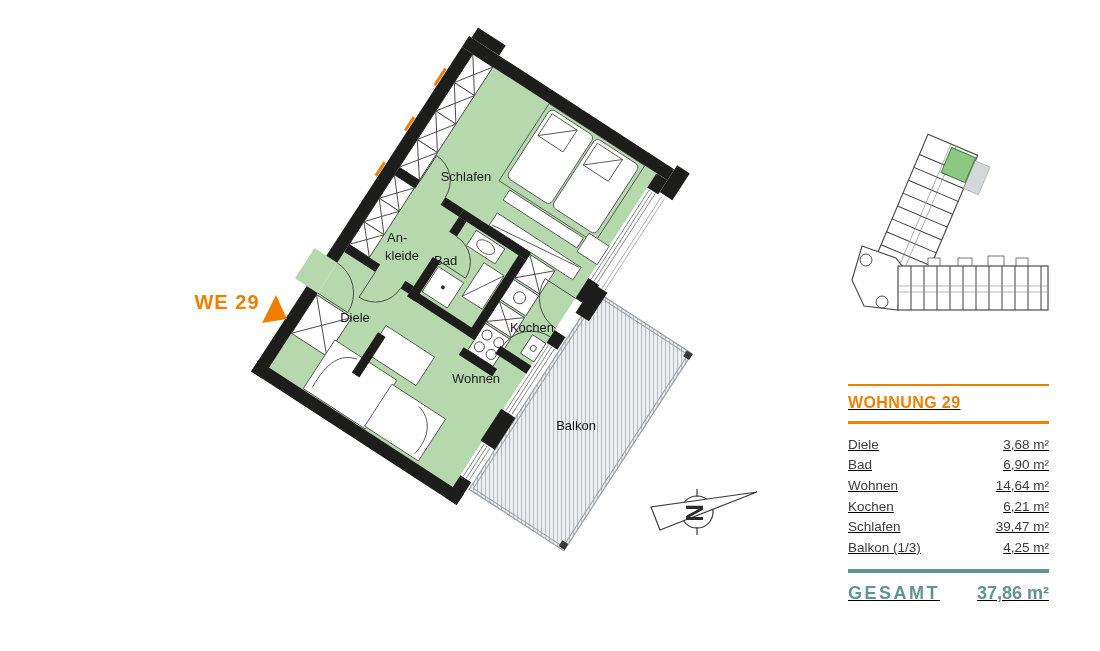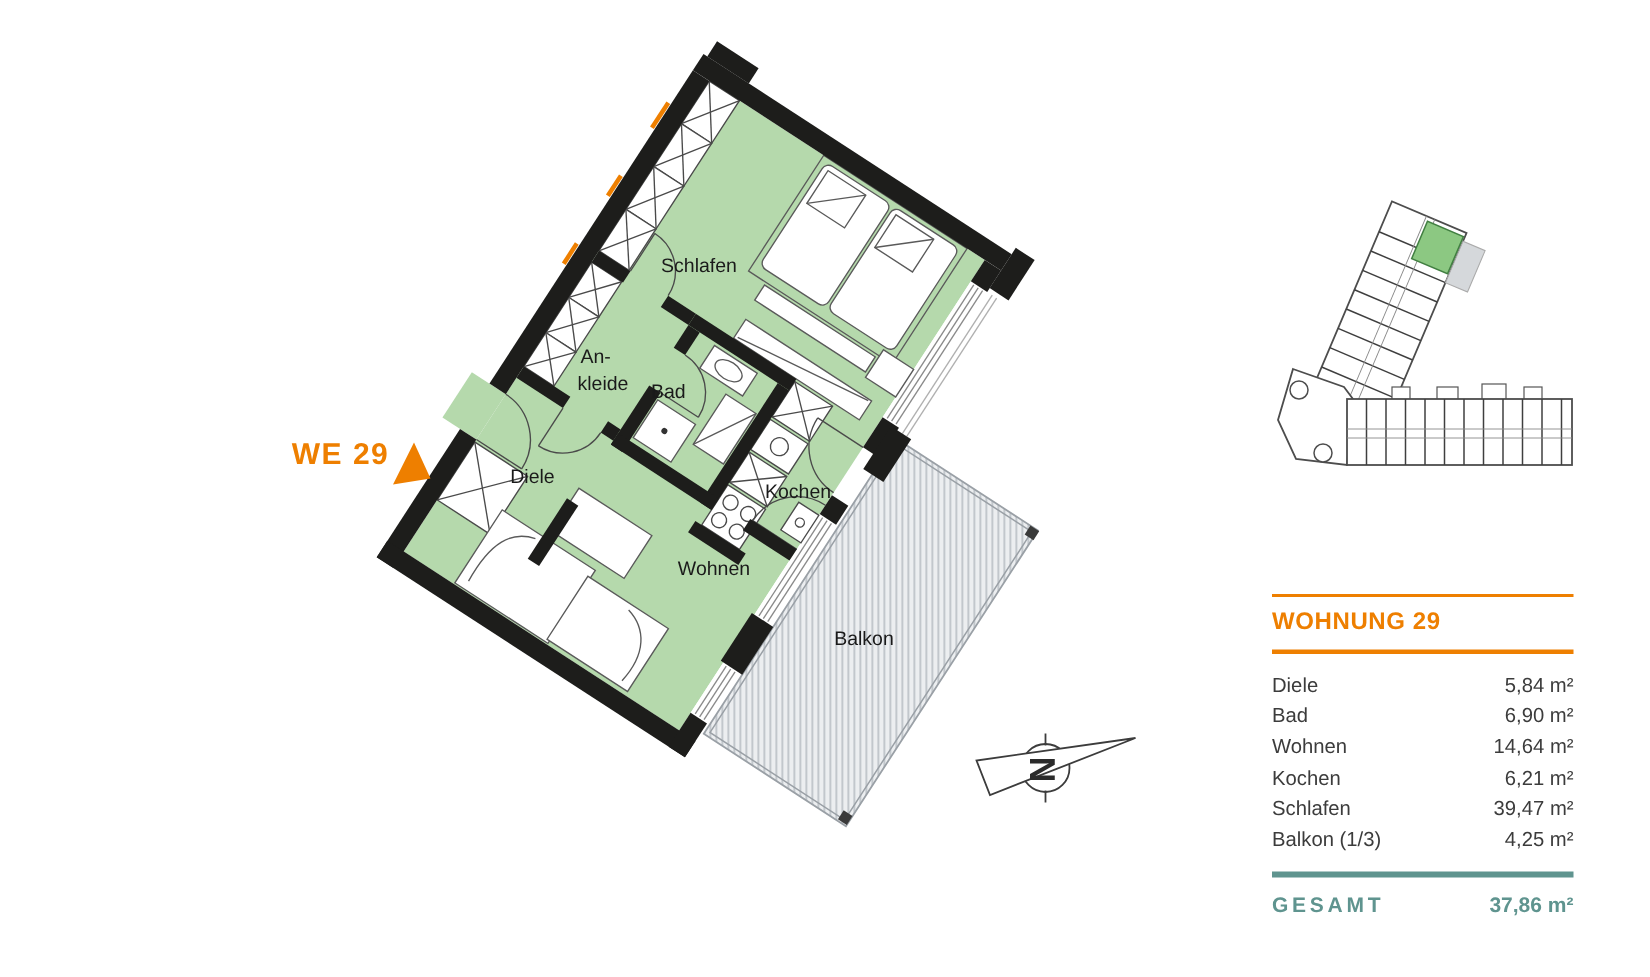--- a/index.html
+++ b/index.html
@@ -4,33 +4,33 @@
 <style>
   html,body{margin:0;padding:0;}
   body{
     width:1100px;height:651px;position:relative;background:#ffffff;
     font-family:"Liberation Sans", sans-serif;overflow:hidden;
   }
   #plan-svg{position:absolute;left:0;top:0;}
   .room-label{font-size:13px;fill:#1a1a1a;}
   .callout{font-size:20px;font-weight:bold;fill:#ee7f00;letter-spacing:1px;}
   
-  .panel{position:absolute;left:848px;top:396px;width:201px;}
+  .panel{position:absolute;left:848px;top:384px;width:201px;text-decoration:underline;}
   .rule-orange{height:2.5px;background:#ee7f00;}
   .rule-teal{height:4px;background:#5f948f;margin-top:8px;}
   .panel-title{
     color:#ee7f00;font-size:16px;font-weight:bold;letter-spacing:0.4px;
     padding:8px 0 9px 0;
   }
   .rows{margin-top:13px;}
   .arow{display:flex;justify-content:space-between;align-items:baseline;
     height:20.7px;font-size:13.5px;color:#3c3c3c;}
   .arow .val{text-align:right;}
   .total-row{display:flex;justify-content:space-between;margin-top:10px;
-    font-size:14px;font-weight:bold;color:#5f948f;}
+    font-size:18px;font-weight:bold;color:#5f948f;}
   .total-row .tlabel{letter-spacing:2.5px;}
 </style>
 </head>
 <body>
 
 <svg id="plan-svg" width="1100" height="651" viewBox="0 0 1100 651">
   <defs>
     <pattern id="balconyHatch" width="4" height="8" patternUnits="userSpaceOnUse" patternTransform="rotate(-33)">
       <rect width="4" height="8" fill="#eceef0"></rect>
       <line x1="0.5" y1="0" x2="0.5" y2="8" stroke="#b7bdc3" stroke-width="1.1"></line>
@@ -297,21 +297,21 @@
 </svg>
 
 <div class="panel">
   <div class="rule-orange" style="height:2px;"></div>
   <div class="panel-title">WOHNUNG 29</div>
   <div class="rule-orange"></div>
 
   <div class="rows">
     <div class="arow">
       <span>Diele</span>
-      <span class="val">5,84 m²</span>
+      <span class="val">3,68 m²</span>
     </div>
     <div class="arow">
       <span>Bad</span>
       <span class="val">6,90 m²</span>
     </div>
     <div class="arow">
       <span>Wohnen</span>
       <span class="val">14,64 m²</span>
     </div>
     <div class="arow">

